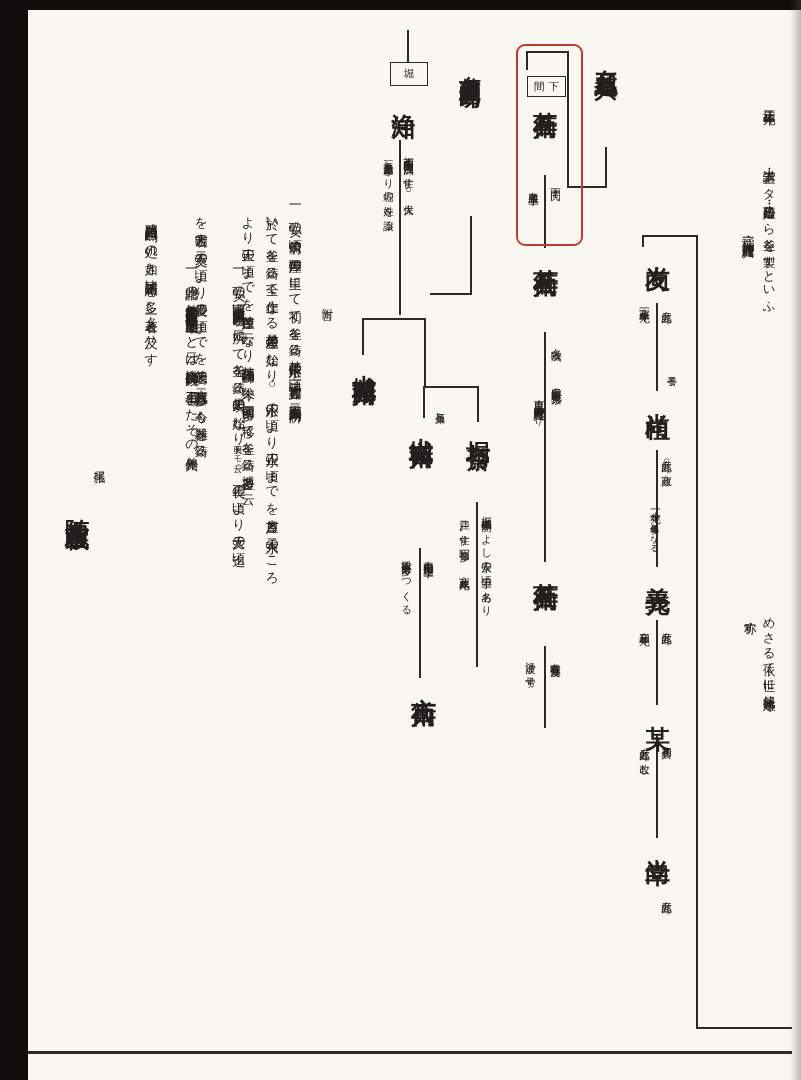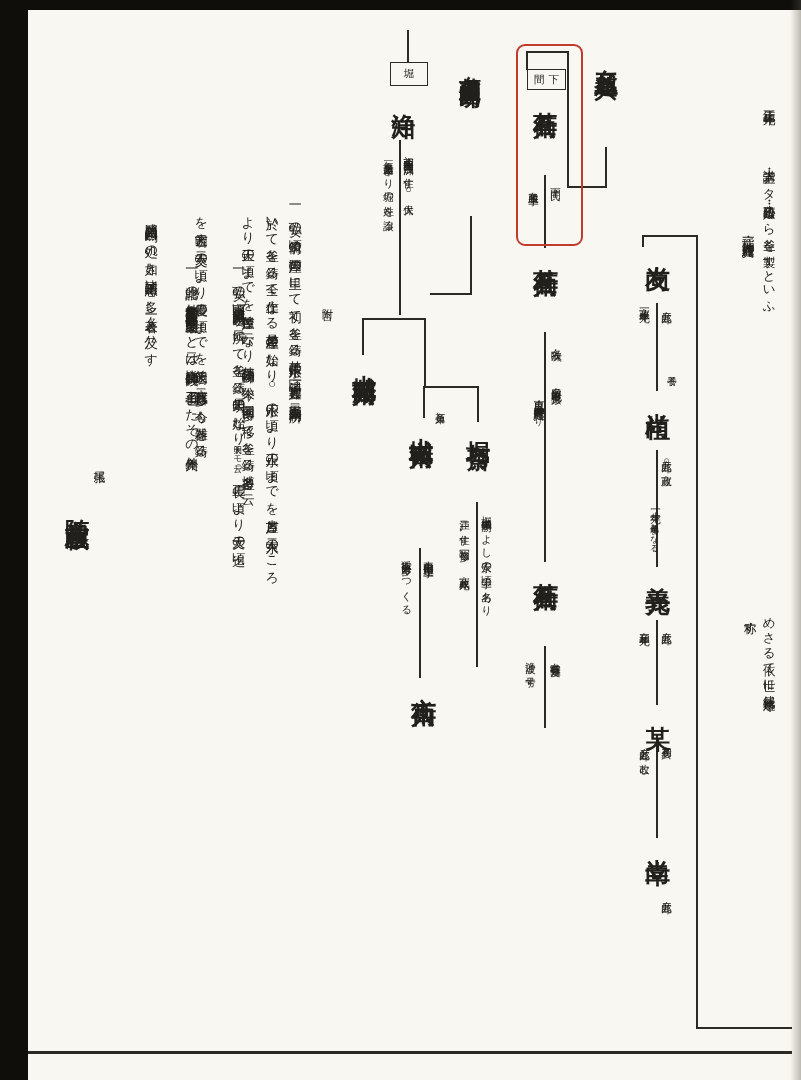--- a/index.html
+++ b/index.html
@@ -66,21 +66,21 @@
 
   <div class="redbox" style="left:516px;top:44px;width:63px;height:198px;"></div>
 
   <div class="v" style="left:762px;top:100px;font-size:12.5px;">正徳二年死　　　　大講堂・ナタ・小蔽・乙姪口　ら釜を製すといふ</div>
   <div class="v" style="left:741px;top:228px;font-size:12.5px;">稲葉・一帥庵好貴紐</div>
   <div class="v" style="left:762px;top:608px;font-size:12.5px;">めさる依て世に銭屋寒雉と</div>
   <div class="v" style="left:743px;top:612px;font-size:12.5px;">称す</div>
 
   <div class="v nm" style="left:593px;top:50px;font-size:24px;">名越三典</div>
 
-  <div class="kbox" style="left:527px;top:69px;width:37px;height:19px;">間下</div>
+  <div class="kbox" style="left:527px;top:76px;width:37px;height:19px;">間下</div>
   <div class="v nm" style="left:532px;top:92px;font-size:24px;">荘兵衛</div>
   <div class="v" style="left:550px;top:180px;font-size:10.5px;z-index:3;">下間氏</div>
   <div class="v" style="left:528px;top:183px;font-size:10.5px;z-index:3;">名勝政上手</div>
 
   <div class="v nm" style="left:459px;top:58px;font-size:22px;">名越彌五郎昌明</div>
 
   <div class="kbox" style="left:390px;top:62px;width:36px;height:22px;letter-spacing:0;text-indent:0;">堀</div>
   <div class="v nm" style="left:390px;top:95px;font-size:24px;">浄知</div>
   <div class="v" style="left:403px;top:148px;font-size:10.5px;">初大西氏次郎吉浅洲ニ住す○大保</div>
   <div class="v" style="left:383px;top:152px;font-size:10.5px;">三年名越昌孝より堀の姓を譲る</div>

